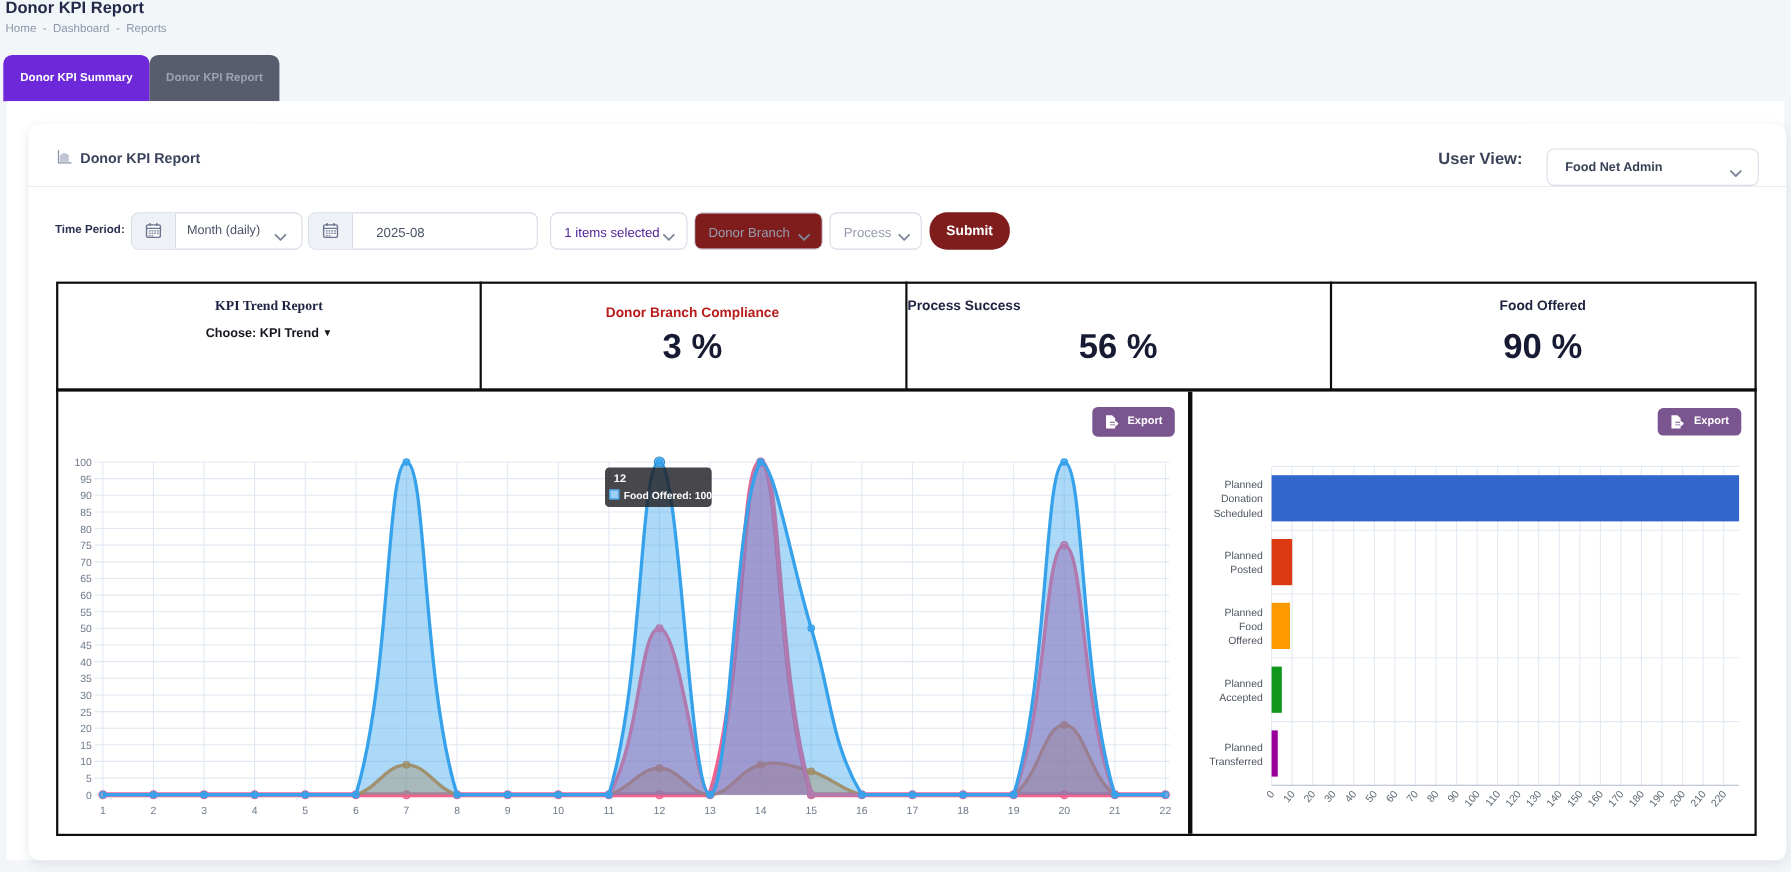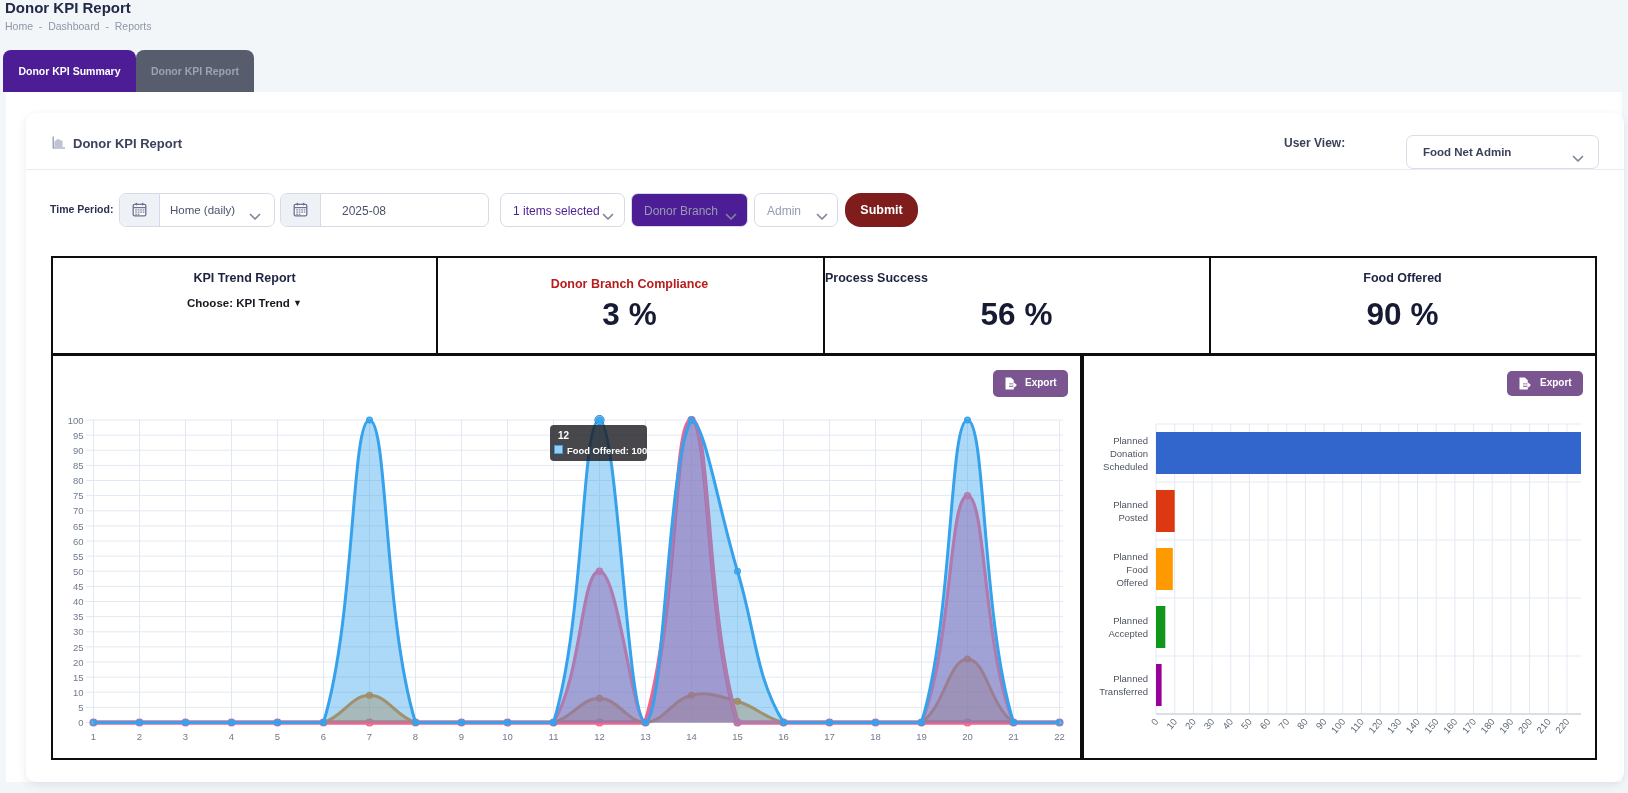--- a/index.html
+++ b/index.html
@@ -2,36 +2,36 @@
 <html><head><meta charset="utf-8">
 <style>
 * { margin:0; padding:0; box-sizing:border-box; }
 html,body { width:1628px; height:793px; background:#f3f6f9; font-family:"Liberation Sans", sans-serif; overflow:hidden; }
 .abs { position:absolute; }
 </style></head>
 <body>
 <div class="abs" style="left:5px;top:-1px;font-size:15px;font-weight:700;color:#232948;">Donor KPI Report</div>
 <div class="abs" style="left:5px;top:20px;font-size:10.5px;color:#8d97a9;">Home&nbsp; -&nbsp; Dashboard&nbsp; -&nbsp; Reports</div>
 
-<div class="abs" style="left:3px;top:50px;width:133px;height:42px;background:#4c1d95;border-radius:8px 8px 0 0;
+<div class="abs" style="left:3px;top:50px;width:133px;height:42px;background:#6d28d9;border-radius:8px 8px 0 0;
      color:#ffffff;font-size:10.5px;font-weight:700;text-align:center;line-height:42px;">Donor KPI Summary</div>
 <div class="abs" style="left:136px;top:50px;width:118px;height:42px;background:#575d6d;border-radius:8px 8px 0 0;
      color:#9da3b1;font-size:10.5px;font-weight:700;text-align:center;line-height:42px;">Donor KPI Report</div>
 
 <div class="abs" style="left:6px;top:92px;width:1616px;height:690px;background:#ffffff;"></div>
 <div class="abs" style="left:26px;top:113px;width:1598px;height:669px;background:#ffffff;border-radius:10px;
      box-shadow:0 3px 10px rgba(40,50,80,0.10);"></div>
 
 <div class="abs" style="left:26px;top:113px;width:1598px;height:57px;border-bottom:1px solid #e9edf2;"></div>
 <div class="abs" style="left:51px;top:136px;"><svg width="15" height="14" viewBox="0 0 15 14">
       <path d="M2.2 0.5 V12 H14" stroke="#8a93a8" stroke-width="1.2" fill="none"></path>
       <path d="M3.4 11 L3.4 5.8 Q6 2.2 8.4 3.4 L11.6 5 V11 Z" fill="#bfc5d2"></path>
     </svg></div>
 <div class="abs" style="left:73px;top:136px;font-size:13px;font-weight:700;color:#3a425c;">Donor KPI Report</div>
-<div class="abs" style="left:1284px;top:136px;width:100px;font-size:12px;font-weight:700;color:#3a4258;">User View:</div>
+<div class="abs" style="left:1284px;top:136px;width:100px;text-align:right;font-size:15px;font-weight:700;color:#3a4258;">User View:</div>
 <div class="abs" style="left:1406px;top:125px;width:193px;height:34px;border:1px solid #d9dee8;border-radius:7px;background:#fff;margin-top:10px;">
   <span style="position:absolute;left:16px;top:10px;font-size:11.5px;font-weight:700;color:#3a4258;">Food Net Admin</span>
   <span style="position:absolute;right:14px;top:13px;"><svg width="12" height="8" viewBox="0 0 12 8">
         <path d="M1.5 1.5 L6 6 L10.5 1.5" fill="none" stroke="#7e8699" stroke-width="1.7" stroke-linecap="round" stroke-linejoin="round"></path>
       </svg></span>
 </div>
 
 <div class="abs" style="left:50px;top:203px;font-size:10.5px;font-weight:700;color:#2b3150;">Time Period:</div>
 
 <div class="abs" style="left:119px;top:193px;width:156px;height:34px;border:1px solid #d6dbe6;border-radius:7px;background:#fff;">
@@ -46,21 +46,21 @@
           <rect x="8.2" y="7.2" width="1.7" height="1.4"></rect>
           <rect x="10.7" y="7.2" width="1.7" height="1.4"></rect>
           <rect x="3.2" y="9.4" width="1.7" height="1.4"></rect>
           <rect x="5.7" y="9.4" width="1.7" height="1.4"></rect>
           <rect x="8.2" y="9.4" width="1.7" height="1.4"></rect>
           <rect x="10.7" y="9.4" width="1.7" height="1.4"></rect>
           <rect x="3.2" y="11.6" width="1.7" height="1.4"></rect>
           <rect x="5.7" y="11.6" width="1.7" height="1.4"></rect>
         </g>
       </svg></div>
-  <span style="position:absolute;left:50px;top:10px;font-size:11.5px;color:#4b5268;">Home (daily)</span>
+  <span style="position:absolute;left:50px;top:10px;font-size:11.5px;color:#4b5268;">Month (daily)</span>
   <span style="position:absolute;right:13px;top:13px;"><svg width="12" height="8" viewBox="0 0 12 8">
         <path d="M1.5 1.5 L6 6 L10.5 1.5" fill="none" stroke="#7e8699" stroke-width="1.7" stroke-linecap="round" stroke-linejoin="round"></path>
       </svg></span>
 </div>
 
 <div class="abs" style="left:280px;top:193px;width:209px;height:34px;border:1px solid #d6dbe6;border-radius:7px;background:#fff;">
   <div style="position:absolute;left:0;top:0;width:40px;height:32px;background:#eef1f6;border-right:1px solid #d6dbe6;border-radius:6px 0 0 6px;text-align:center;padding-top:8px;"><svg width="15" height="15" viewBox="0 0 15 15">
         <rect x="1.2" y="2.4" width="12.6" height="11.4" rx="1.4" fill="#fdfdfe" stroke="#6b7390" stroke-width="1.3"></rect>
         <line x1="1.2" y1="5.6" x2="13.8" y2="5.6" stroke="#6b7390" stroke-width="1.3"></line>
         <rect x="3.6" y="0.8" width="1.6" height="2.6" rx="0.7" fill="#6b7390"></rect>
@@ -81,45 +81,45 @@
   <span style="position:absolute;left:51px;top:10px;font-size:12px;color:#4b5268;margin-left:10px;">2025-08</span>
 </div>
 
 <div class="abs" style="left:500px;top:193px;width:125px;height:34px;border:1px solid #d6dbe6;border-radius:7px;background:#fff;">
   <span style="position:absolute;left:12px;top:10px;font-size:12px;color:#4c1d95;">1 items selected</span>
   <span style="position:absolute;right:10px;top:13px;"><svg width="12" height="8" viewBox="0 0 12 8">
         <path d="M1.5 1.5 L6 6 L10.5 1.5" fill="none" stroke="#7e8699" stroke-width="1.7" stroke-linecap="round" stroke-linejoin="round"></path>
       </svg></span>
 </div>
 
-<div class="abs" style="left:631px;top:193px;width:117px;height:34px;border:1px solid #d6dbe6;border-radius:7px;background:#4c1d95;">
+<div class="abs" style="left:631px;top:193px;width:117px;height:34px;border:1px solid #d6dbe6;border-radius:7px;background:#7f1d1d;">
   <span style="position:absolute;left:12px;top:10px;font-size:12px;color:#959caf;">Donor Branch</span>
   <span style="position:absolute;right:10px;top:13px;"><svg width="12" height="8" viewBox="0 0 12 8">
         <path d="M1.5 1.5 L6 6 L10.5 1.5" fill="none" stroke="#7e8699" stroke-width="1.7" stroke-linecap="round" stroke-linejoin="round"></path>
       </svg></span>
 </div>
 
 <div class="abs" style="left:754px;top:193px;width:84px;height:34px;border:1px solid #d6dbe6;border-radius:7px;background:#fff;">
-  <span style="position:absolute;left:12px;top:10px;font-size:12px;color:#959caf;">Admin</span>
+  <span style="position:absolute;left:12px;top:10px;font-size:12px;color:#959caf;">Process</span>
   <span style="position:absolute;right:9px;top:13px;"><svg width="12" height="8" viewBox="0 0 12 8">
         <path d="M1.5 1.5 L6 6 L10.5 1.5" fill="none" stroke="#7e8699" stroke-width="1.7" stroke-linecap="round" stroke-linejoin="round"></path>
       </svg></span>
 </div>
 
 <div class="abs" style="left:845px;top:193px;width:73px;height:34px;background:#7f1d1d;border-radius:16px;
      color:#fff;font-size:12.5px;font-weight:700;text-align:center;line-height:34px;">Submit</div>
 
 <div class="abs" style="left:51px;top:256px;width:1546px;height:504px;border:2px solid #0d0d0d;"></div>
 <div class="abs" style="left:51px;top:353px;width:1546px;height:3px;background:#0d0d0d;"></div>
 <div class="abs" style="left:436px;top:256px;width:2px;height:98px;background:#0d0d0d;"></div>
 <div class="abs" style="left:823px;top:256px;width:2px;height:98px;background:#0d0d0d;"></div>
 <div class="abs" style="left:1209px;top:256px;width:2px;height:98px;background:#0d0d0d;"></div>
 <div class="abs" style="left:1080px;top:356px;width:4px;height:402px;background:#0d0d0d;"></div>
 
-<div class="abs" style="left:53px;top:271px;width:383px;text-align:center;font-size:12.5px;font-weight:700;color:#1d2340;">KPI Trend Report</div>
+<div class="abs" style="left:53px;top:271px;width:383px;text-align:center;font-size:12.5px;font-weight:700;color:#1d2340;font-family:Liberation Serif, serif;">KPI Trend Report</div>
 <div class="abs" style="left:53px;top:297px;width:383px;text-align:center;font-size:11.5px;font-weight:700;color:#15181f;">Choose: KPI Trend <span style="font-size:9px;position:relative;top:-1px;">▼</span></div>
 <div class="abs" style="left:438px;top:277px;width:383px;text-align:center;font-size:12.5px;font-weight:700;color:#b91c1c;">Donor Branch Compliance</div>
 <div class="abs" style="left:438px;top:296px;width:383px;text-align:center;font-size:31.5px;font-weight:700;color:#161b33;">3 %</div>
 <div class="abs" style="left:825px;top:271px;width:383px;font-size:12.5px;font-weight:700;color:#1d2340;">Process Success</div>
 <div class="abs" style="left:825px;top:296px;width:383px;text-align:center;font-size:31.5px;font-weight:700;color:#161b33;">56 %</div>
 <div class="abs" style="left:1211px;top:271px;width:383px;text-align:center;font-size:12.5px;font-weight:700;color:#1d2340;">Food Offered</div>
 <div class="abs" style="left:1211px;top:296px;width:383px;text-align:center;font-size:31.5px;font-weight:700;color:#161b33;">90 %</div>
 
 <div class="abs" style="left:53px;top:357px;width:1027px;height:401px;"><svg width="1027" height="401" viewBox="0 0 1027 401" font-family="Liberation Sans, sans-serif">
 <line x1="33" y1="365.5" x2="1010" y2="365.5" stroke="#e2e8f2" stroke-width="1"></line>

